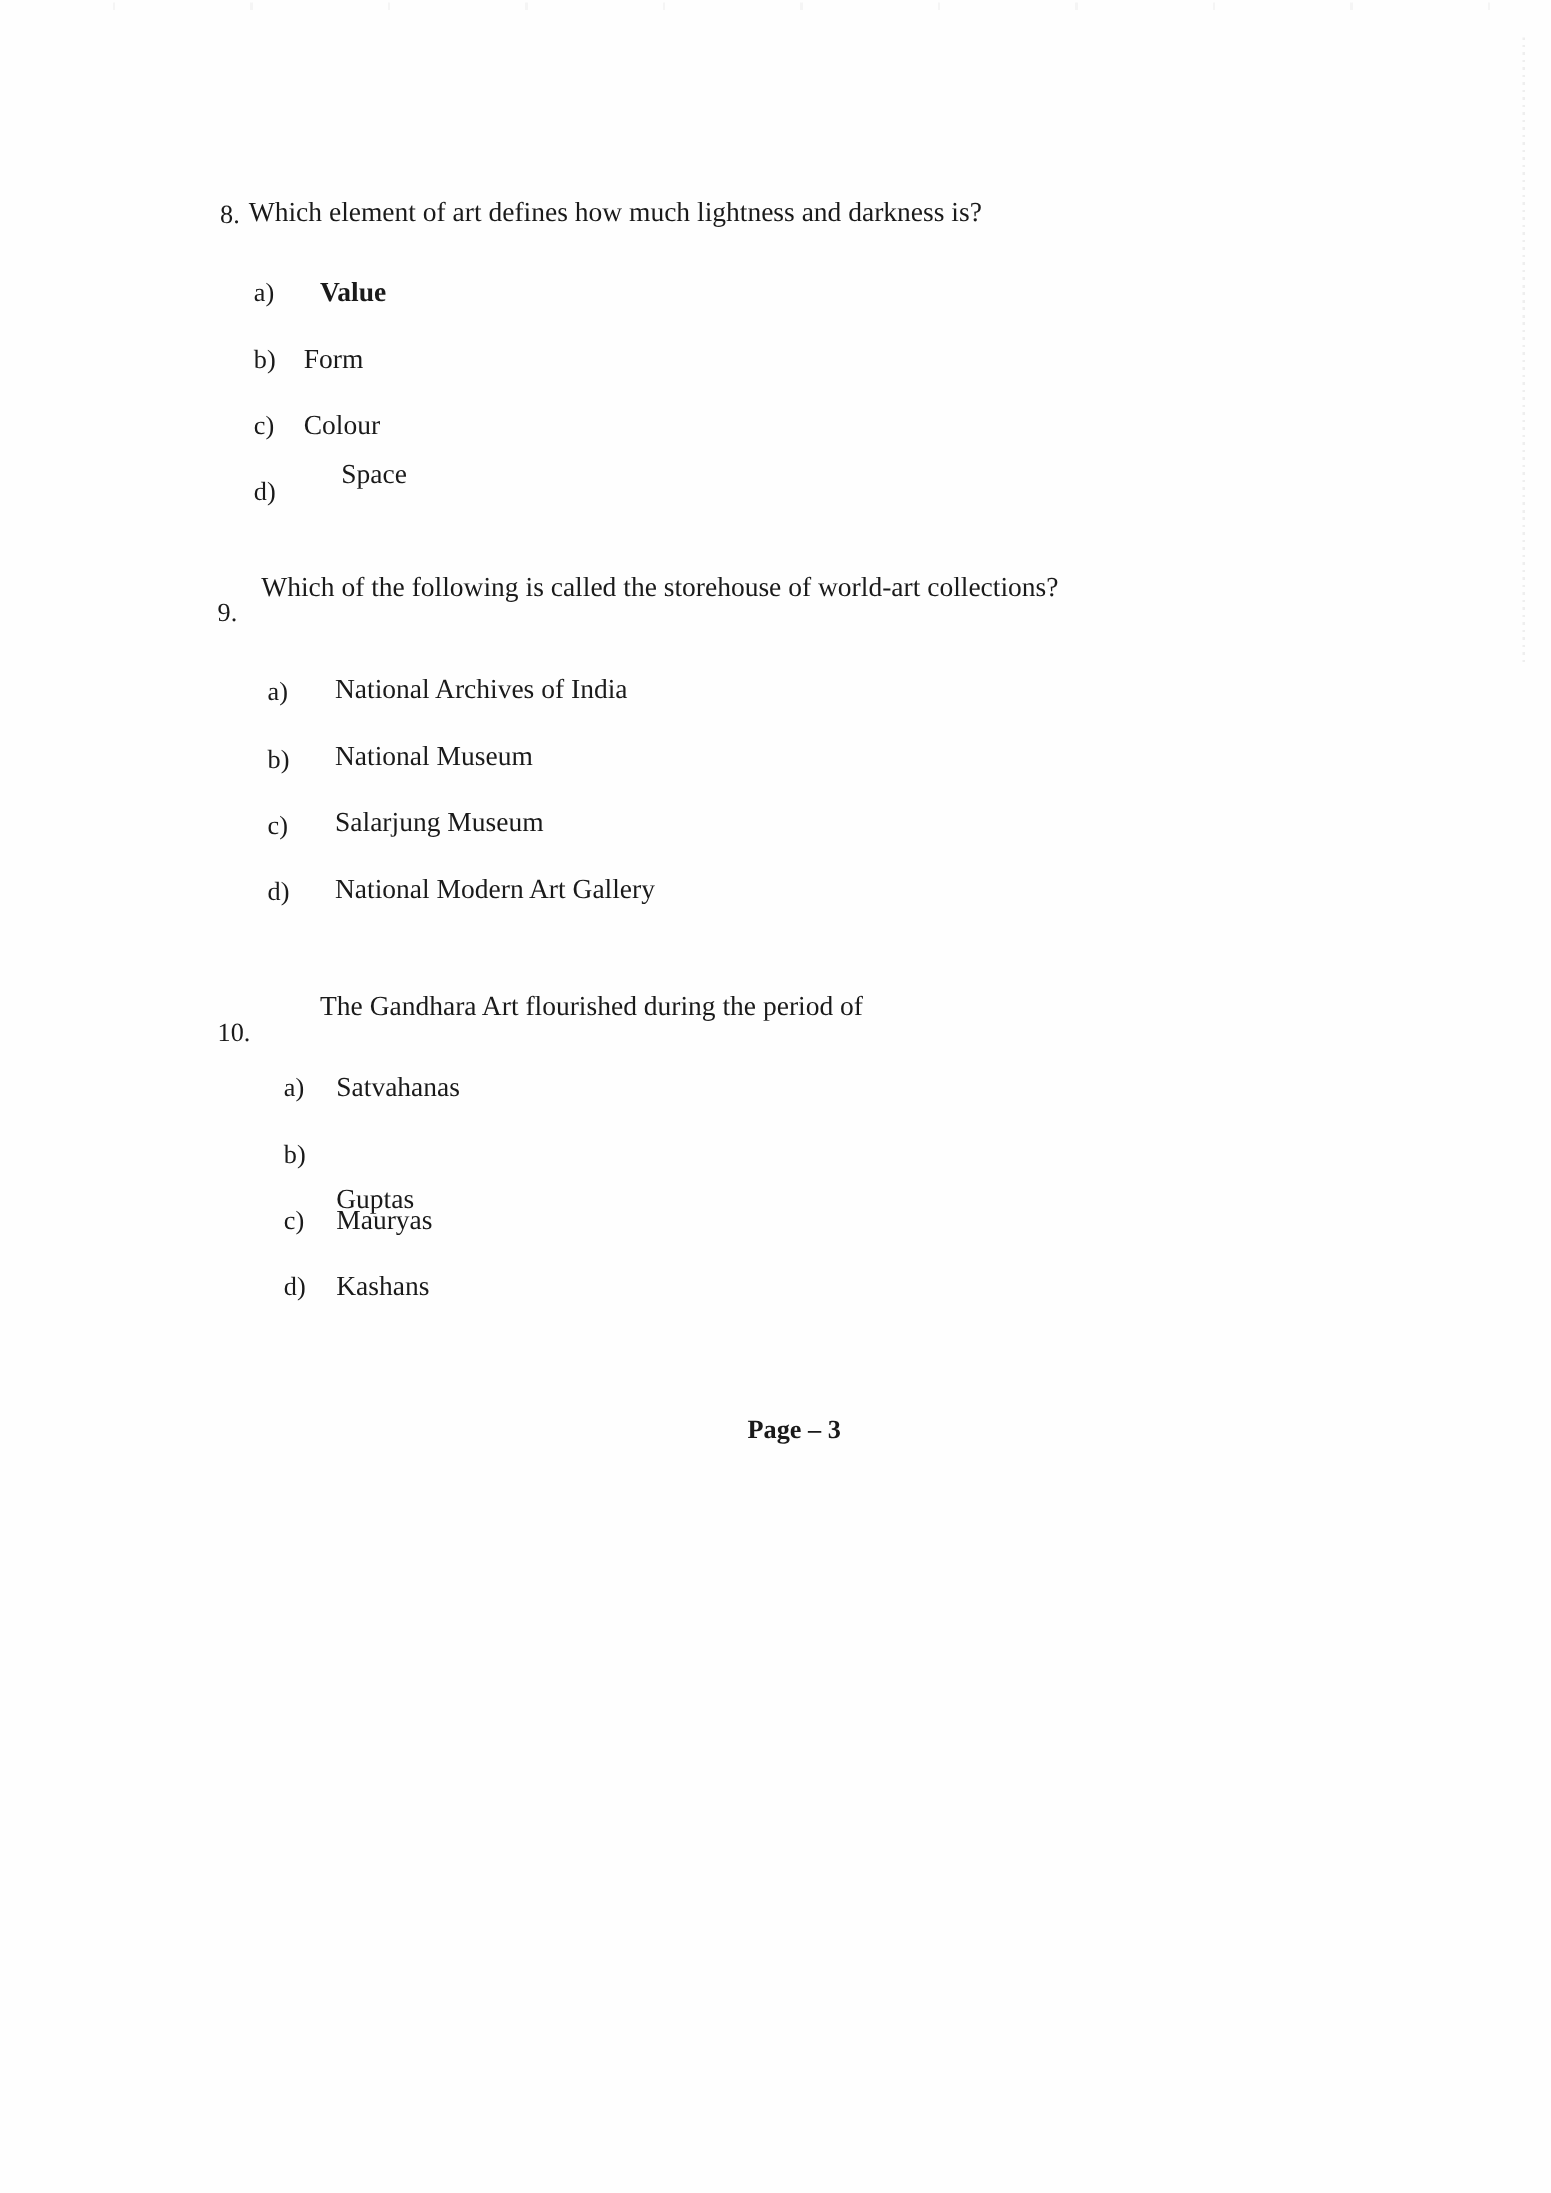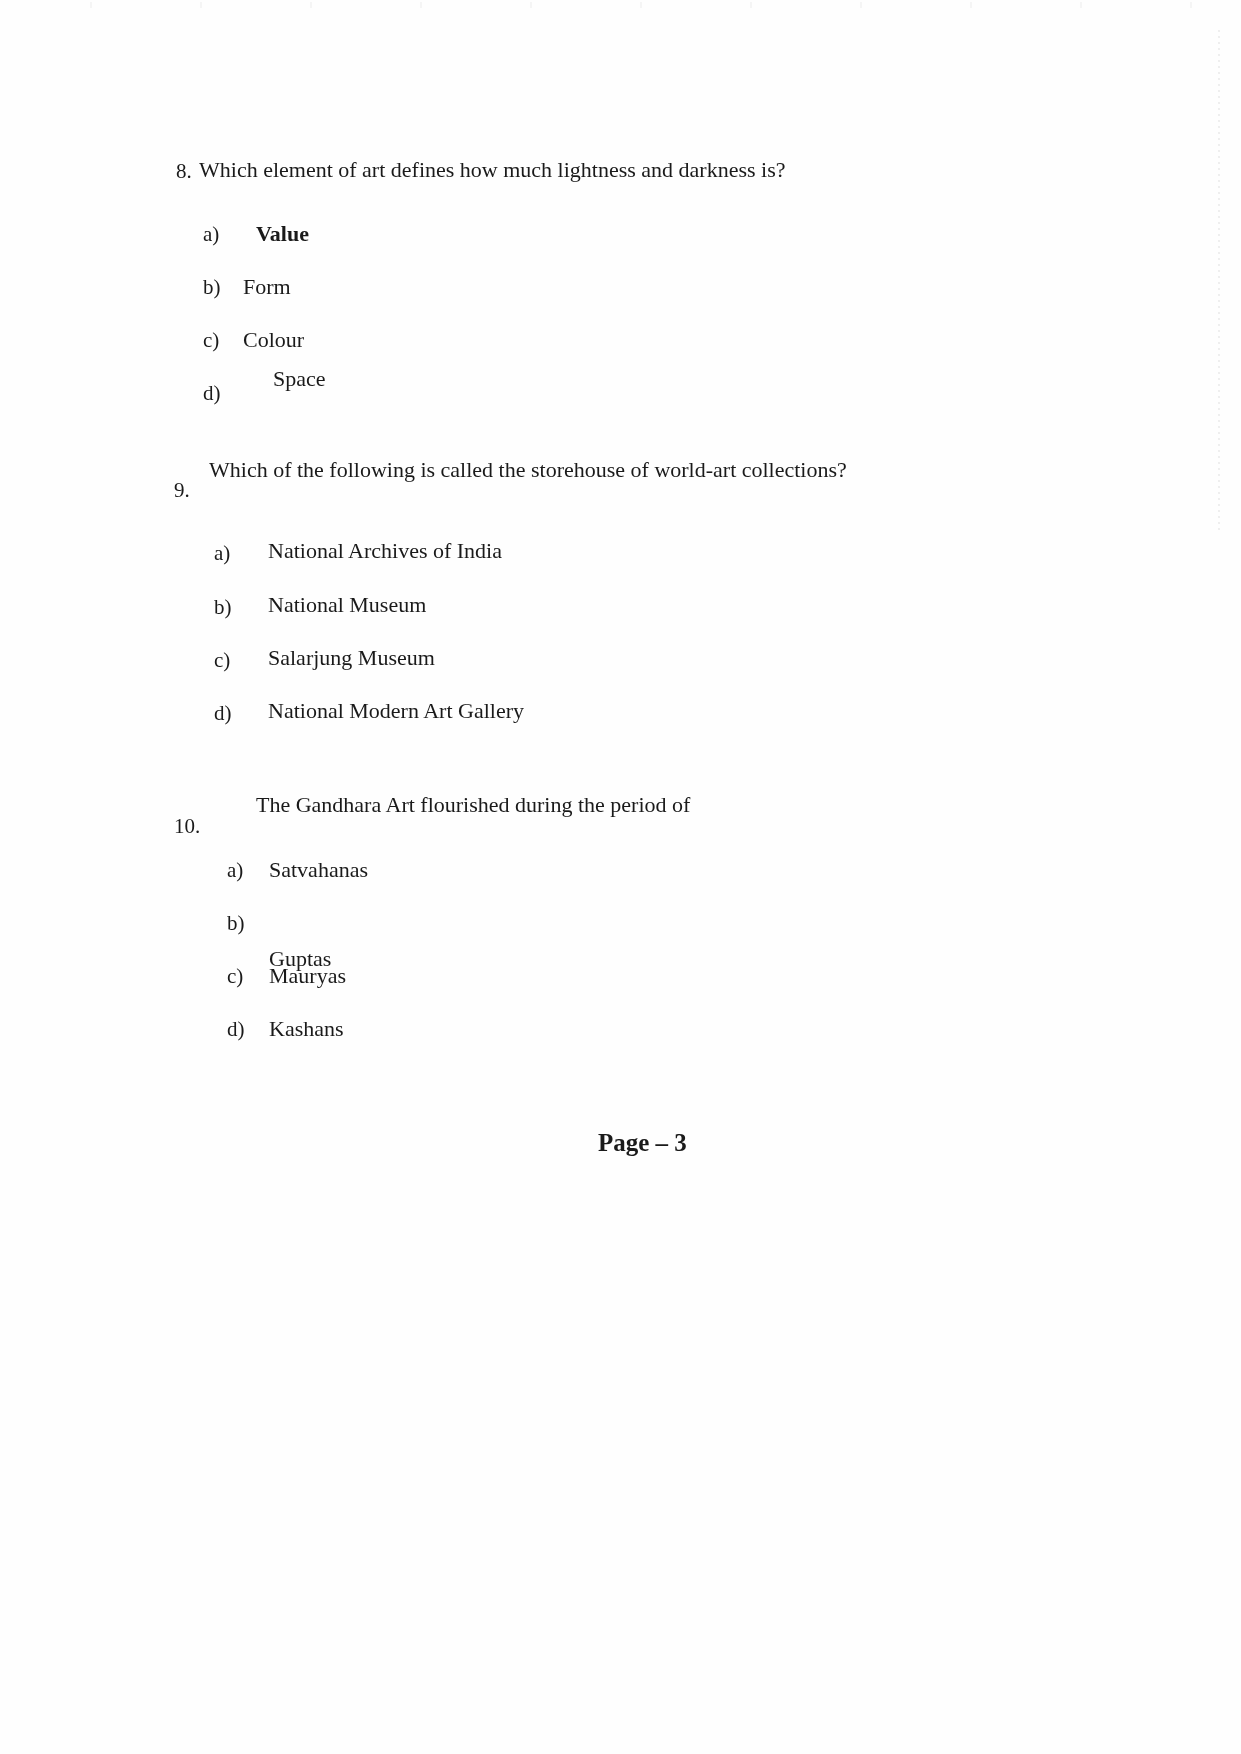--- a/index.html
+++ b/index.html
@@ -47,21 +47,21 @@
     .qnum, .opt-label {
       position: absolute;
       white-space: nowrap;
       font-size: 21px;
       line-height: 26px;
     }
     .page-footer {
       position: absolute;
       left: 598px;
       top: 1130px;
-      font-size: 25px;
+      font-size: 21px;
       line-height: 26px;
       font-weight: bold;
       white-space: nowrap;
     }
   </style>
 </head>
 <body>
 
 <div class="page">
   <div class="scan-edge-top"></div>

